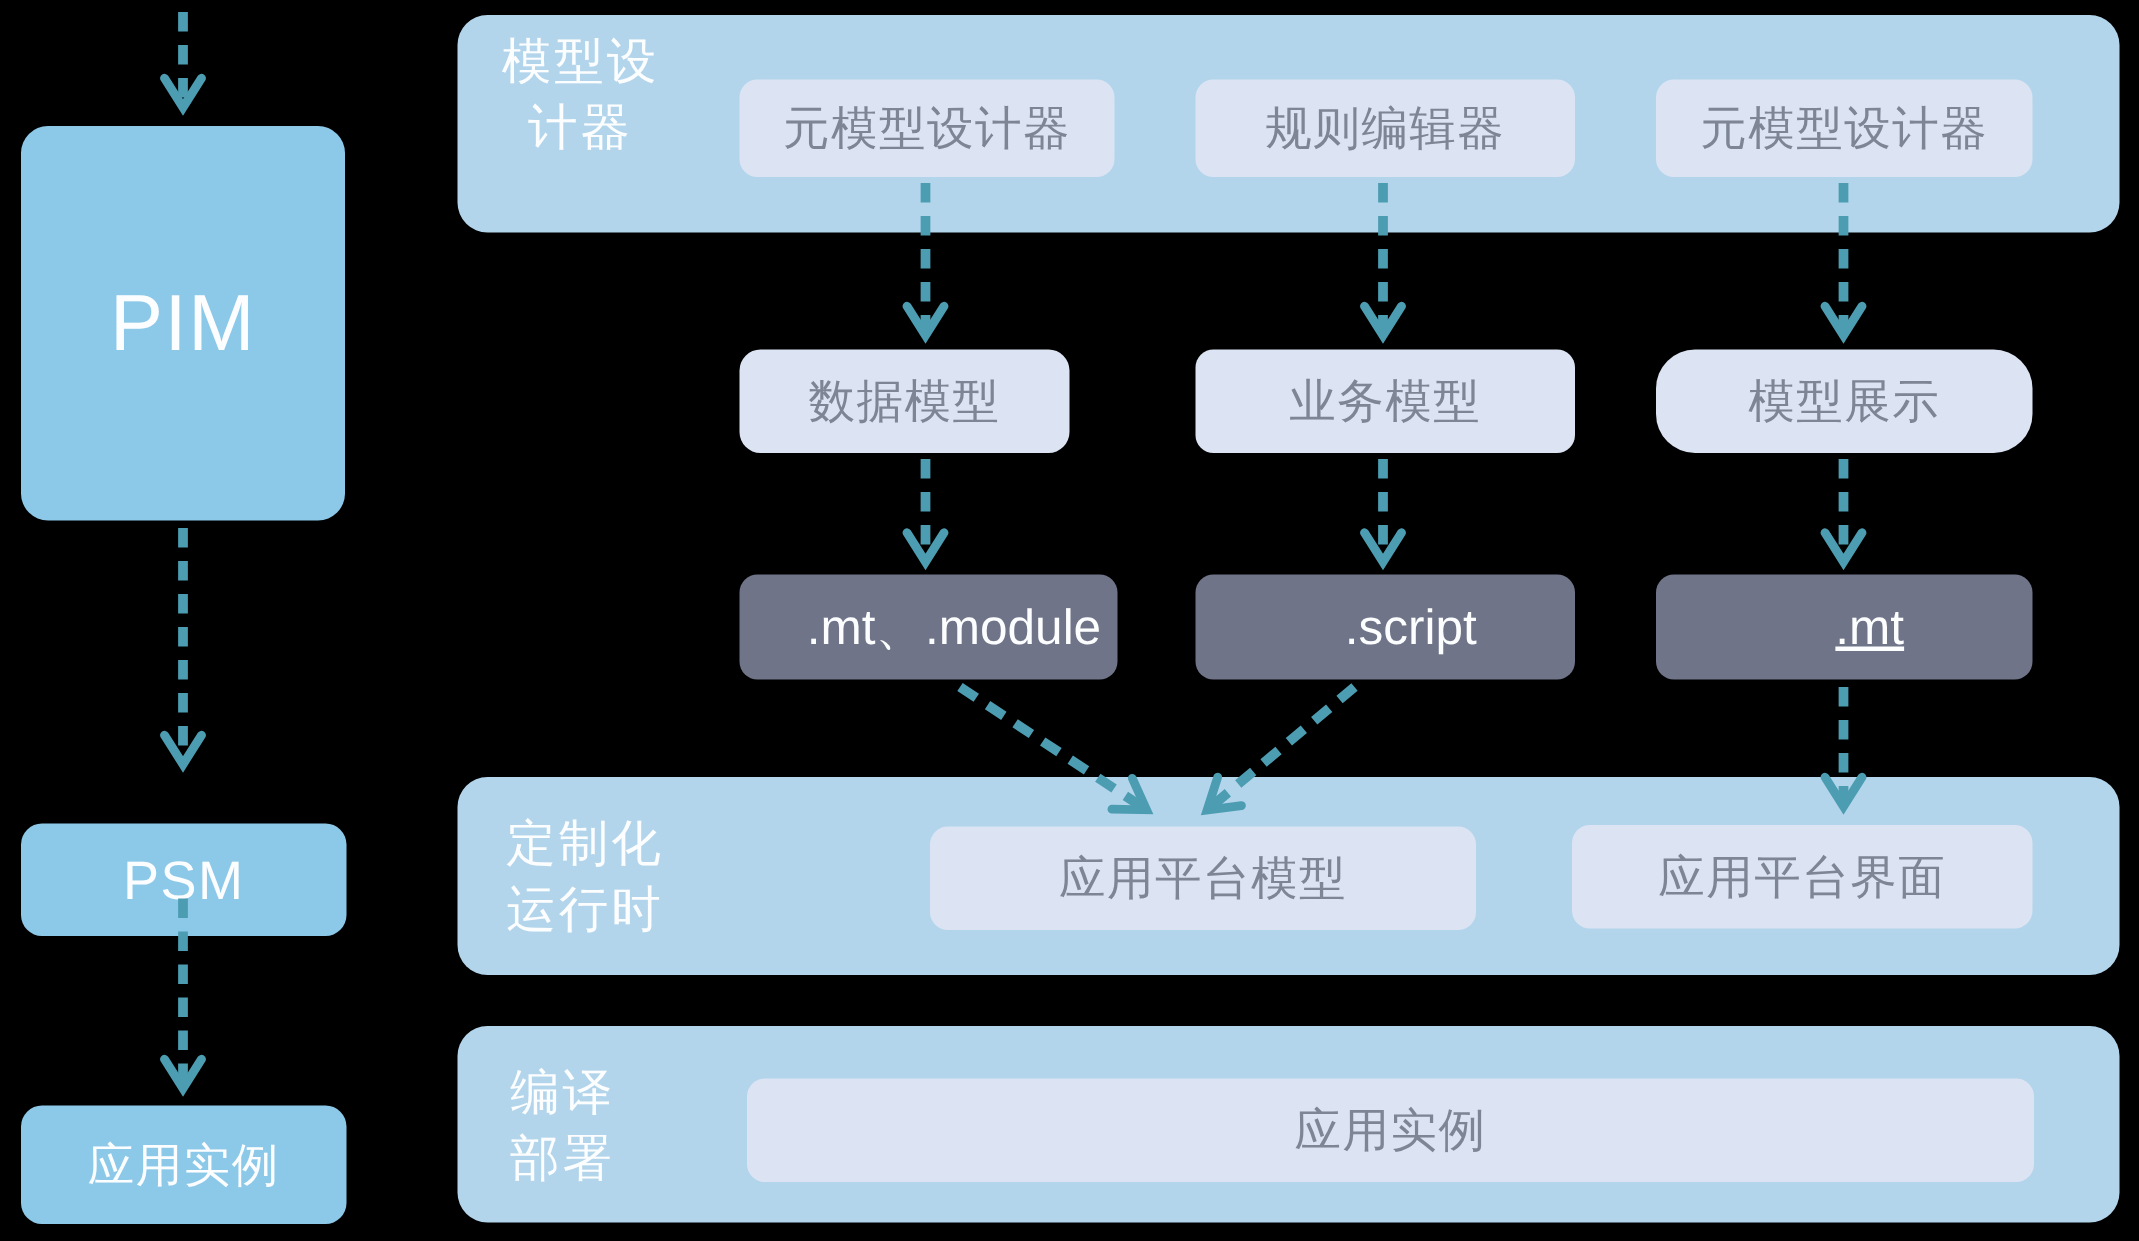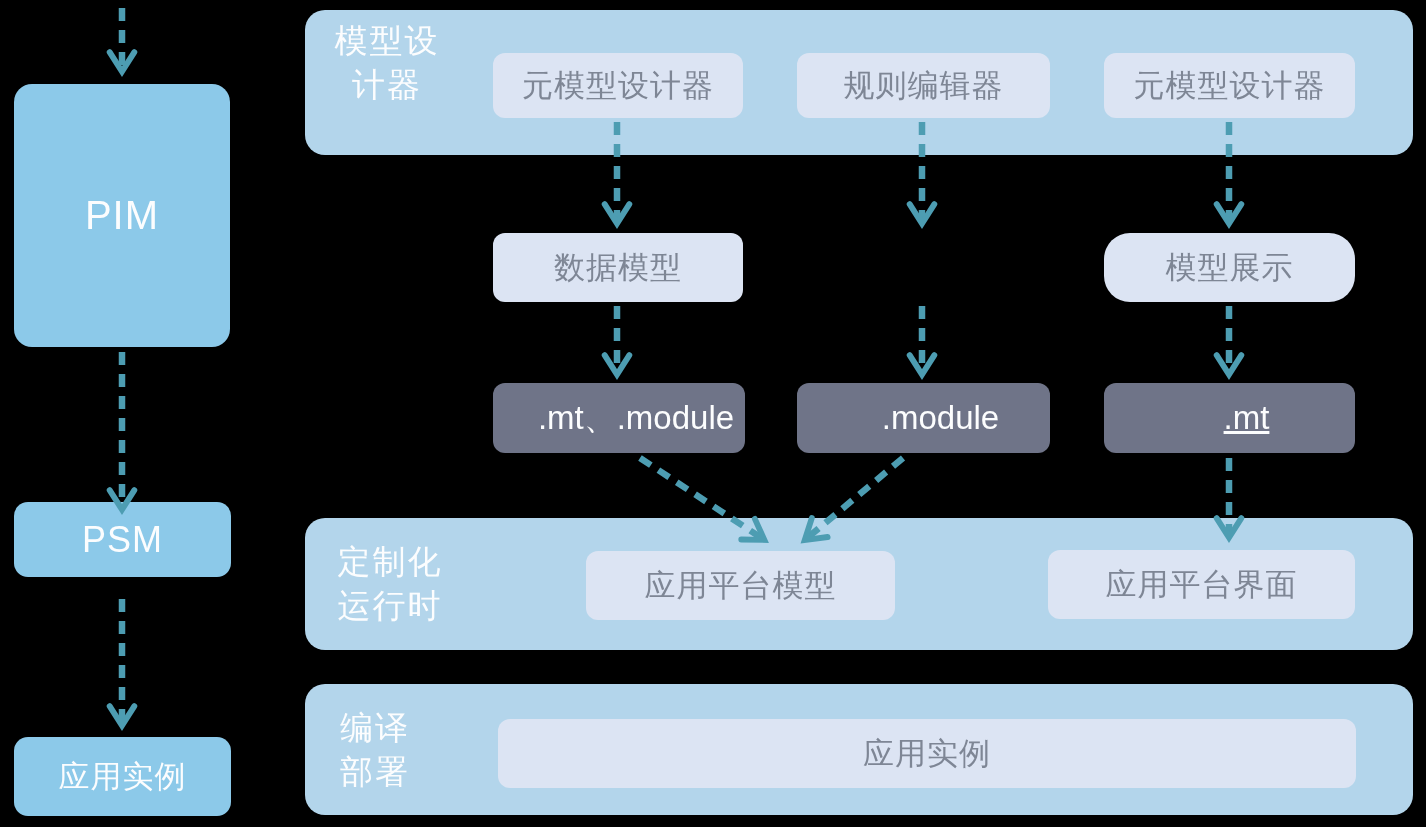--- a/index.html
+++ b/index.html
@@ -79,25 +79,25 @@
     stroke: var(--arrow-teal, #4D9DB2);
     stroke-width: 6.5;
     stroke-dasharray: 13 9;
   }
 </style>
 </head>
 <body>
 
 <div class="stage">
 
-  <div class="abs blue-node" style="left:14px; top:84px; width:216px; height:263px; font-size:40px; border-radius:18px;">
+  <div class="abs blue-node" style="left:14px; top:84px; width:216px; height:263px; font-size:53px; border-radius:18px;">
     <span>PIM</span>
   </div>
 
-  <div class="abs blue-node" style="left:14px; top:502px; width:217px; height:75px; font-size:36px; border-radius:14px;">
+  <div class="abs blue-node" style="left:14px; top:549px; width:217px; height:75px; font-size:36px; border-radius:14px;">
     <span>PSM</span>
   </div>
 
   <div class="abs blue-node" style="left:14px; top:737px; width:217px; height:79px; font-size:31px; border-radius:14px;">
     <span>应用实例</span>
   </div>
 
   <div class="abs container" style="left:305px; top:10px; width:1108px; height:145px;"></div>
   <div class="abs container-label" style="left:312px; top:10px; width:150px; height:105px;">模型设
 计器</div>
@@ -105,42 +105,45 @@
   <div class="abs chip" style="left:493px; top:53px; width:250px; height:65px;">
     <span>元模型设计器</span>
   </div>
   <div class="abs chip" style="left:797px; top:53px; width:253px; height:65px;">
     <span>规则编辑器</span>
   </div>
   <div class="abs chip" style="left:1104px; top:53px; width:251px; height:65px;">
     <span>元模型设计器</span>
   </div>
 
-  <div class="abs chip" style="left:493px; top:233px; width:250px; height:69px;">
+  <div class="abs chip" style="left:493px; top:233px; width:220px; height:69px;border-radius:14px;">
     <span>数据模型</span>
+  </div>
+  <div class="abs chip" style="left:797px; top:233px; width:253px; height:69px;">
+    <span>业务模型</span>
   </div>
   <div class="abs chip" style="left:1104px; top:233px; width:251px; height:69px;border-radius:26px;">
     <span>模型展示</span>
   </div>
 
   <div class="abs dark-box" style="left:493px; top:383px; width:252px; height:70px;">
     <span>.mt、.module</span>
   </div>
   <div class="abs dark-box" style="left:797px; top:383px; width:253px; height:70px;">
-    <span>.module</span>
+    <span>.script</span>
   </div>
   <div class="abs dark-box" style="left:1104px; top:383px; width:251px; height:70px;text-decoration:underline;">
     <span>.mt</span>
   </div>
 
   <div class="abs container" style="left:305px; top:518px; width:1108px; height:132px;"></div>
   <div class="abs container-label" style="left:320px; top:518px; width:140px; height:132px;">定制化
 运行时</div>
 
-  <div class="abs chip" style="left:586px; top:551px; width:309px; height:69px;">
+  <div class="abs chip" style="left:620px; top:551px; width:364px; height:69px;">
     <span>应用平台模型</span>
   </div>
   <div class="abs chip" style="left:1048px; top:550px; width:307px; height:69px;">
     <span>应用平台界面</span>
   </div>
 
   <div class="abs container" style="left:305px; top:684px; width:1108px; height:131px;"></div>
   <div class="abs container-label" style="left:320px; top:684px; width:110px; height:131px;">编译
 部署</div>
 

